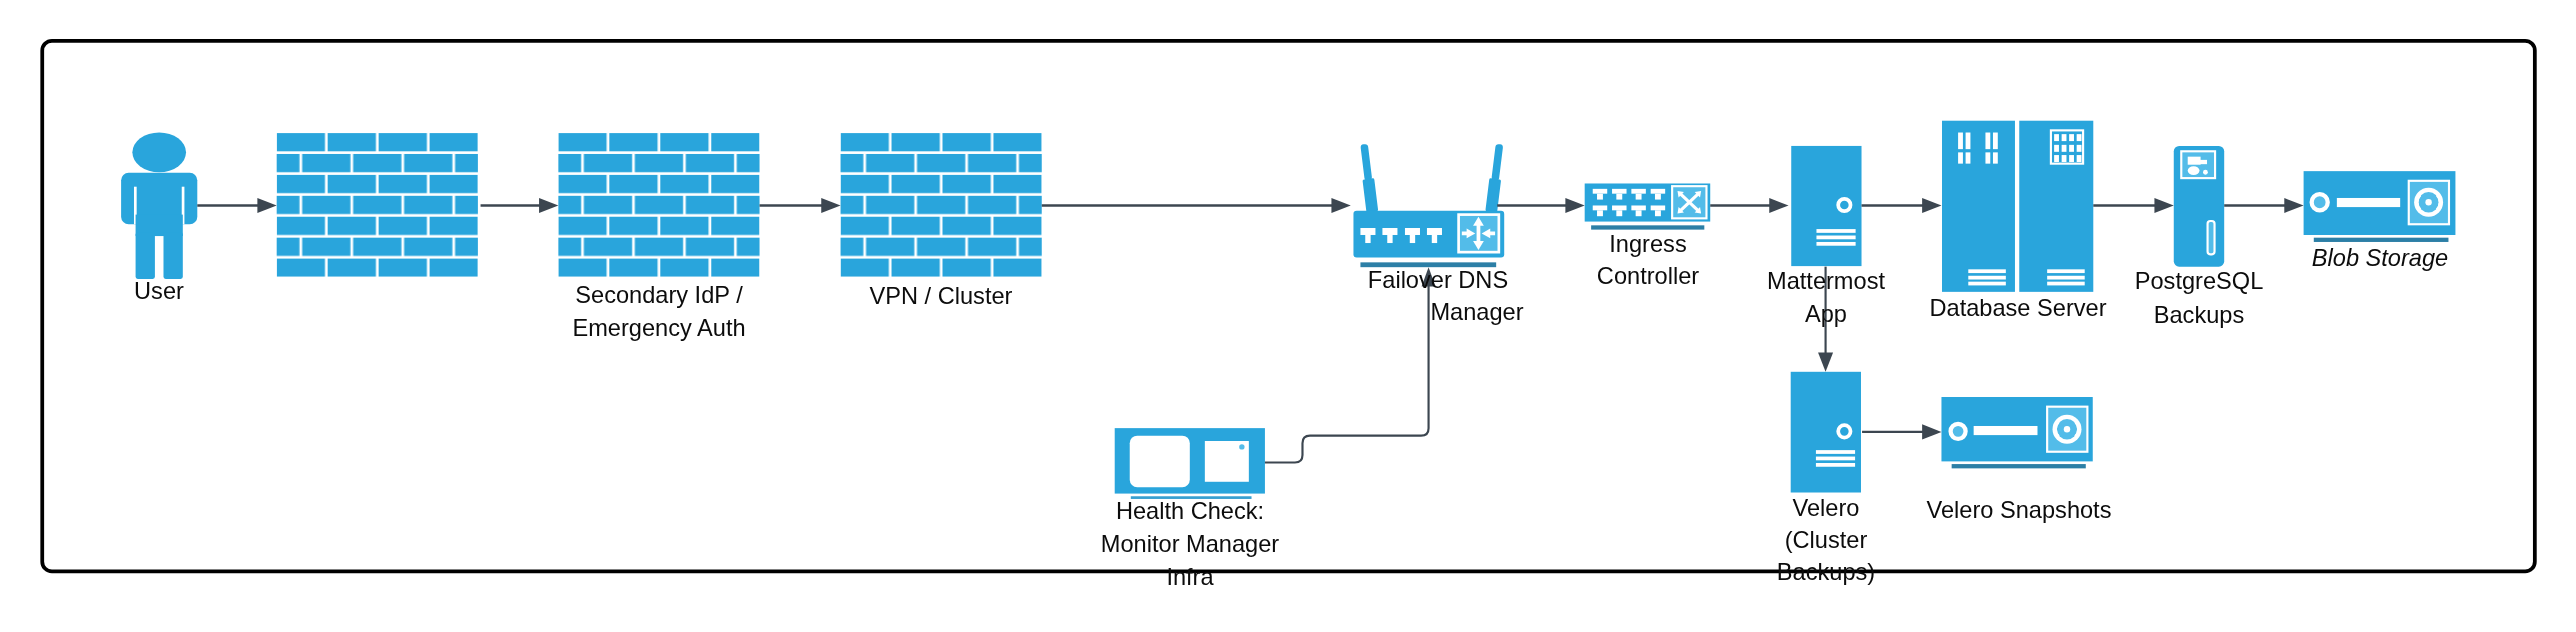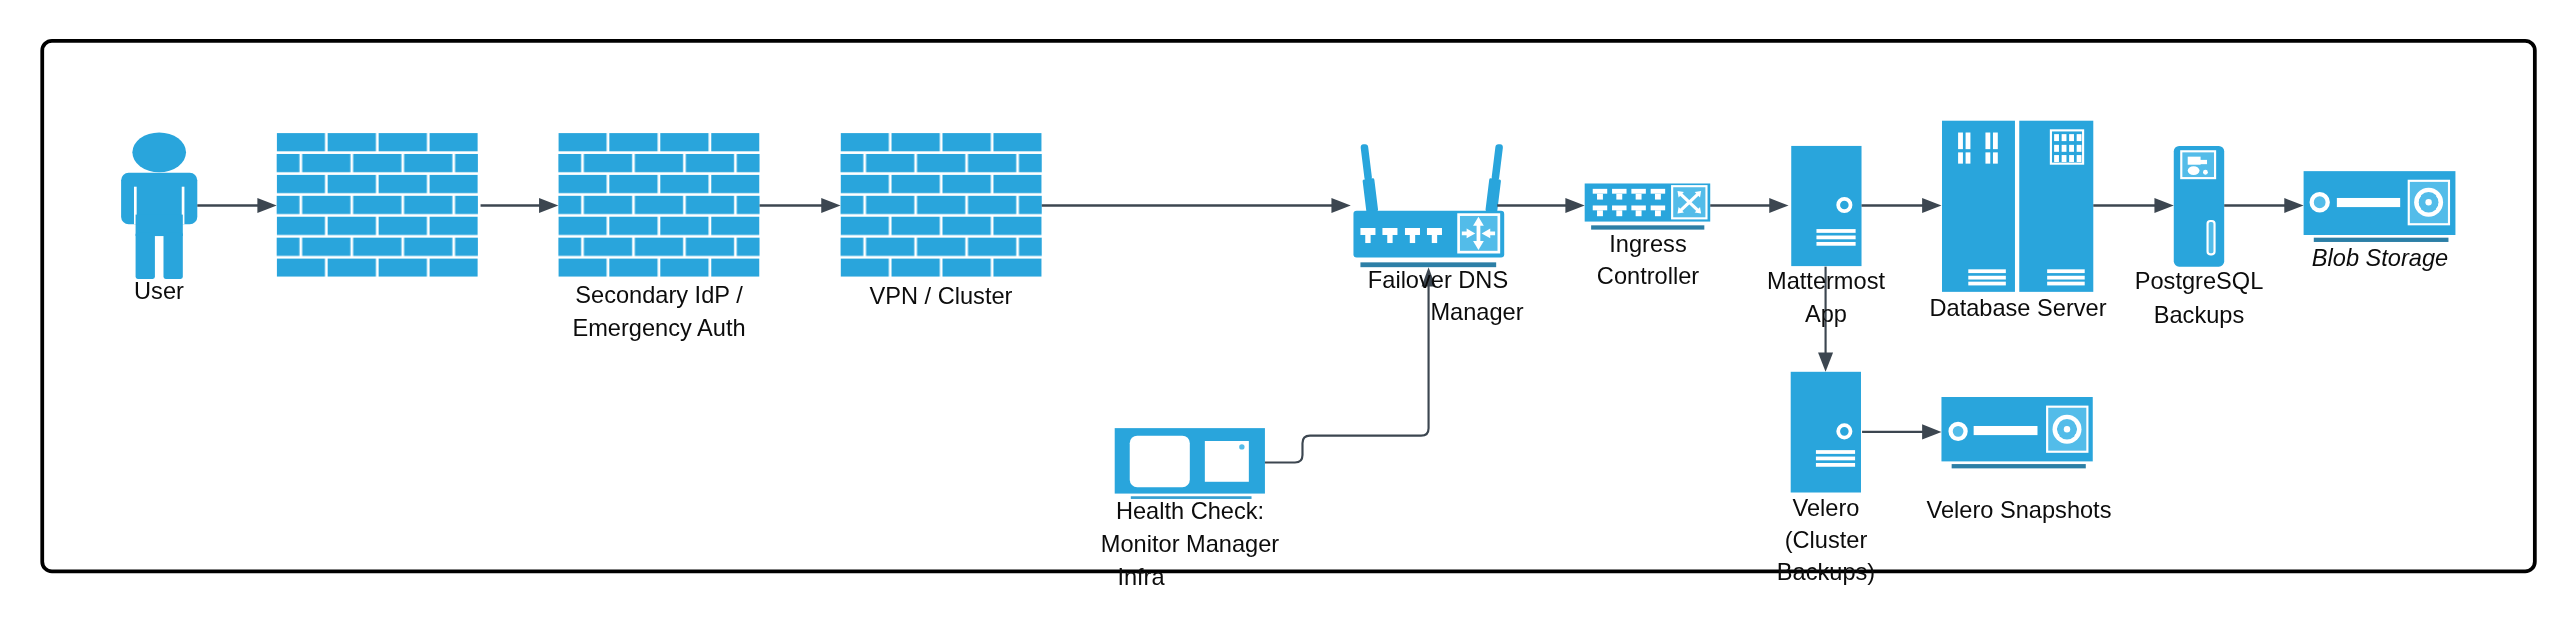--- a/index.html
+++ b/index.html
@@ -283,20 +283,20 @@
 <div class="label" style="left:1648px;top:228px;">Ingress</div>
 <div class="label" style="left:1648px;top:260px;">Controller</div>
 <div class="label" style="left:1826px;top:265px;">Mattermost</div>
 <div class="label" style="left:1826px;top:298px;">App</div>
 <div class="label" style="left:2018px;top:292px;">Database Server</div>
 <div class="label" style="left:2199px;top:265px;">PostgreSQL</div>
 <div class="label" style="left:2199px;top:299px;">Backups</div>
 <div class="label" style="left:2380px;top:242px;font-style:italic;">Blob Storage</div>
 <div class="label" style="left:1190px;top:495px;">Health Check:</div>
 <div class="label" style="left:1190px;top:528px;">Monitor Manager</div>
-<div class="label" style="left:1141px;top:561px;">Infra</div>
+<div class="label" style="left:1190px;top:561px;">Infra</div>
 <div class="label" style="left:1826px;top:492px;">Velero</div>
 <div class="label" style="left:1826px;top:524px;">(Cluster</div>
 <div class="label" style="left:1826px;top:556px;">Backups)</div>
 <div class="label" style="left:2019px;top:494px;">Velero Snapshots</div>
 
 </div>
 
 
 </body></html>

